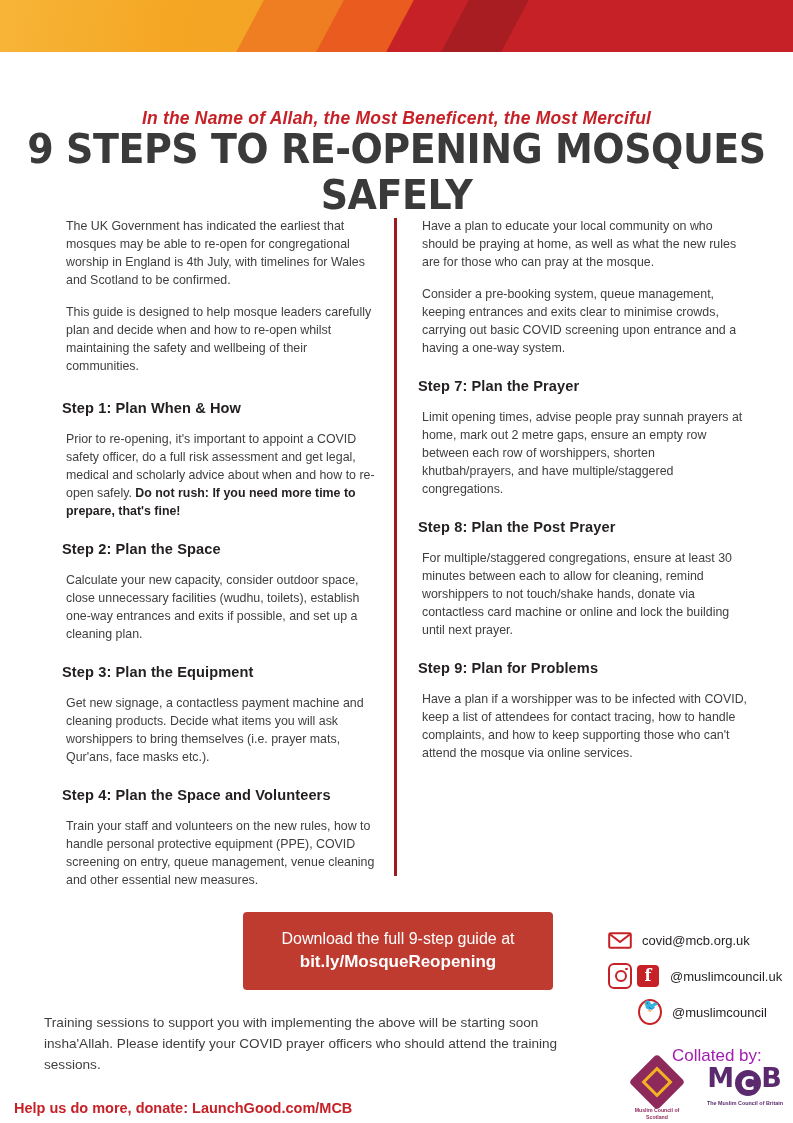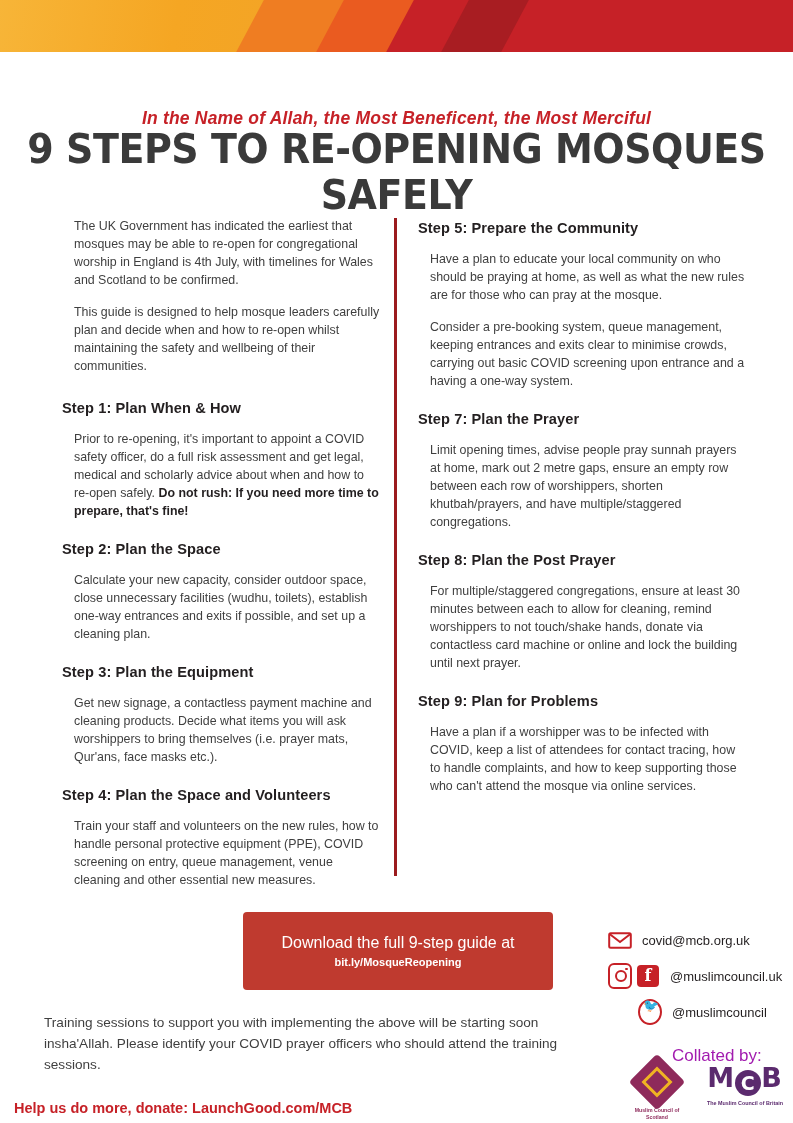--- a/index.html
+++ b/index.html
@@ -103,21 +103,21 @@
   .col-right { left: 418px; width: 330px; }
   .divider {
     position: absolute;
     top: 0;
     left: 394px;
     width: 3px;
     height: 658px;
     background: #9b1b1e;
   }
   .col p {
-    margin: 0 0 14px 12px;
+    margin: 0 0 14px 4px;
   }
   .col h3 {
     margin: 18px 0 12px 0;
     font-size: 14.6px;
     font-weight: bold;
     color: #231f20;
     letter-spacing: .1px;
   }
   .col h3.first { margin-top: 22px; }
   .col .b { font-weight: bold; color: #231f20; }
@@ -132,21 +132,21 @@
     background: #c0392b;
     background: #bf3a2f;
     border-radius: 4px;
     color: #ffffff;
     display: flex;
     flex-direction: column;
     justify-content: center;
     align-items: center;
   }
   .cta-line1 { font-size: 16px; margin-bottom: 4px; }
-  .cta-line2 { font-size: 11px; font-weight: bold; }
+  .cta-line2 { font-size: 17px; font-weight: bold; }
 
   
   .contacts {
     position: absolute;
     left: 608px;
     top: 928px;
     width: 185px;
     font-size: 13px;
     color: #231f20;
   }
@@ -331,21 +331,20 @@
     <p>Calculate your new capacity, consider outdoor space, close unnecessary facilities (wudhu, toilets), establish one-way entrances and exits if possible, and set up a cleaning plan.</p>
 
     <h3>Step 3: Plan the Equipment</h3>
     <p>Get new signage, a contactless payment machine and cleaning products. Decide what items you will ask worshippers to bring themselves (i.e. prayer mats, Qur'ans, face masks etc.).</p>
 
     <h3>Step 4: Plan the Space and Volunteers</h3>
     <p>Train your staff and volunteers on the new rules, how to handle personal protective equipment (PPE), COVID screening on entry, queue management, venue cleaning and other essential new measures.</p>
   </div>
 
   <div class="col col-right">
-    <h3 style="margin-top:0">Step 5: Prepare the Community</h3>
     <p>Have a plan to educate your local community on who should be praying at home, as well as what the new rules are for those who can pray at the mosque.</p>
 
     <p>Consider a pre-booking system, queue management, keeping entrances and exits clear to minimise crowds, carrying out basic COVID screening upon entrance and a having a one-way system.</p>
 
     <h3>Step 7: Plan the Prayer</h3>
     <p>Limit opening times, advise people pray sunnah prayers at home, mark out 2 metre gaps, ensure an empty row between each row of worshippers, shorten khutbah/prayers, and have multiple/staggered congregations.</p>
 
     <h3>Step 8: Plan the Post Prayer</h3>
     <p>For multiple/staggered congregations, ensure at least 30 minutes between each to allow for cleaning, remind worshippers to not touch/shake hands, donate via contactless card machine or online and lock the building until next prayer.</p>
 

